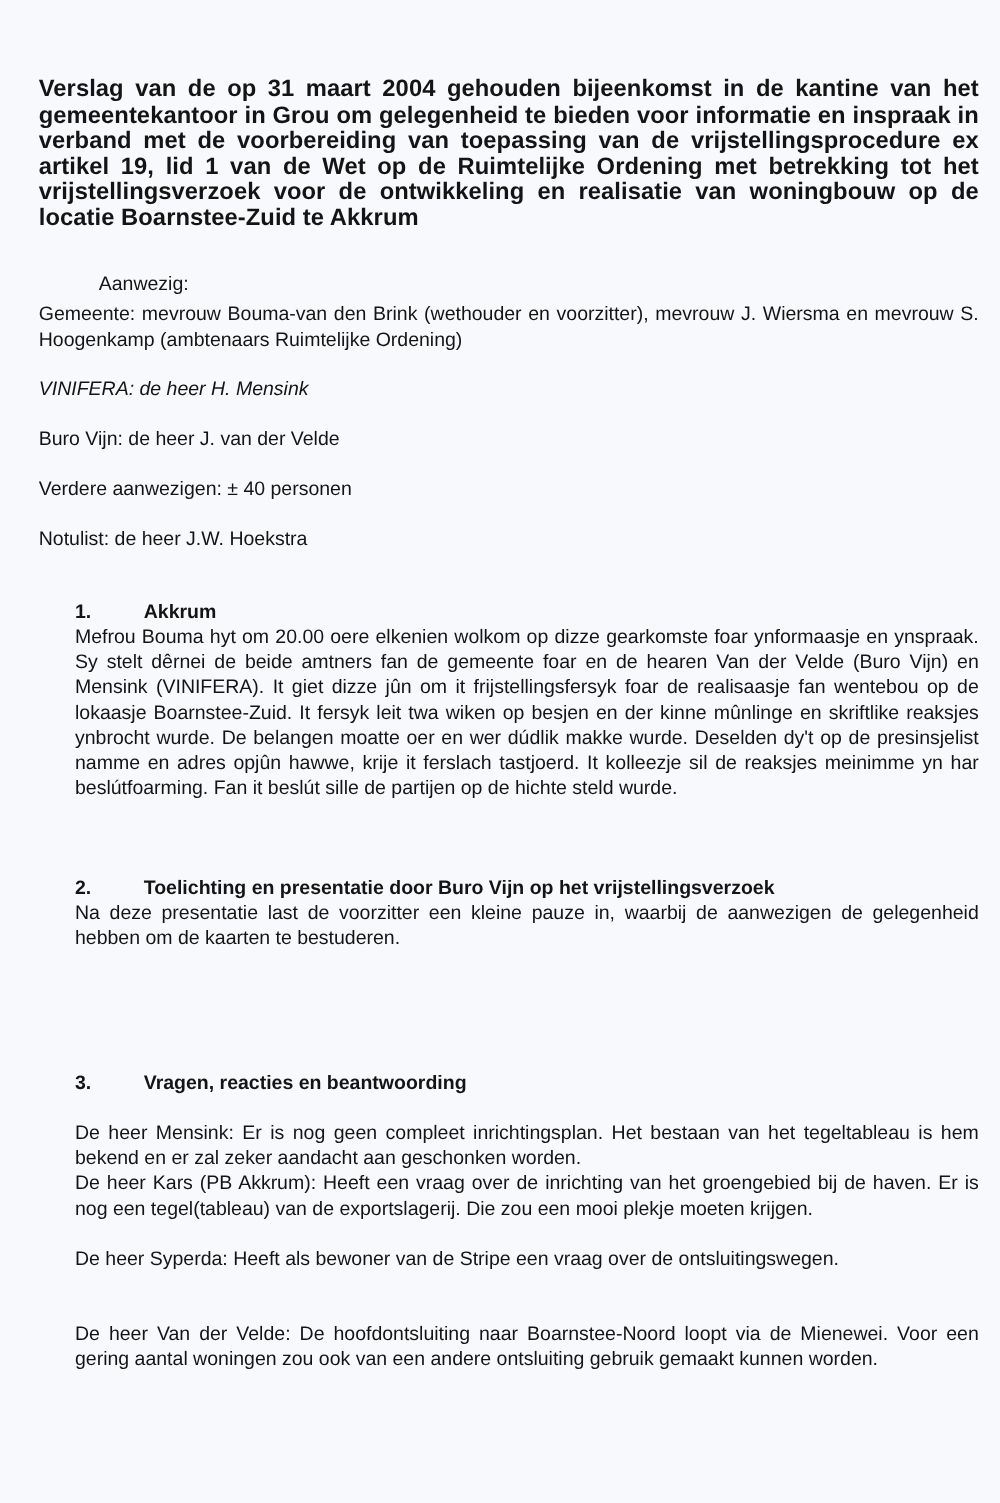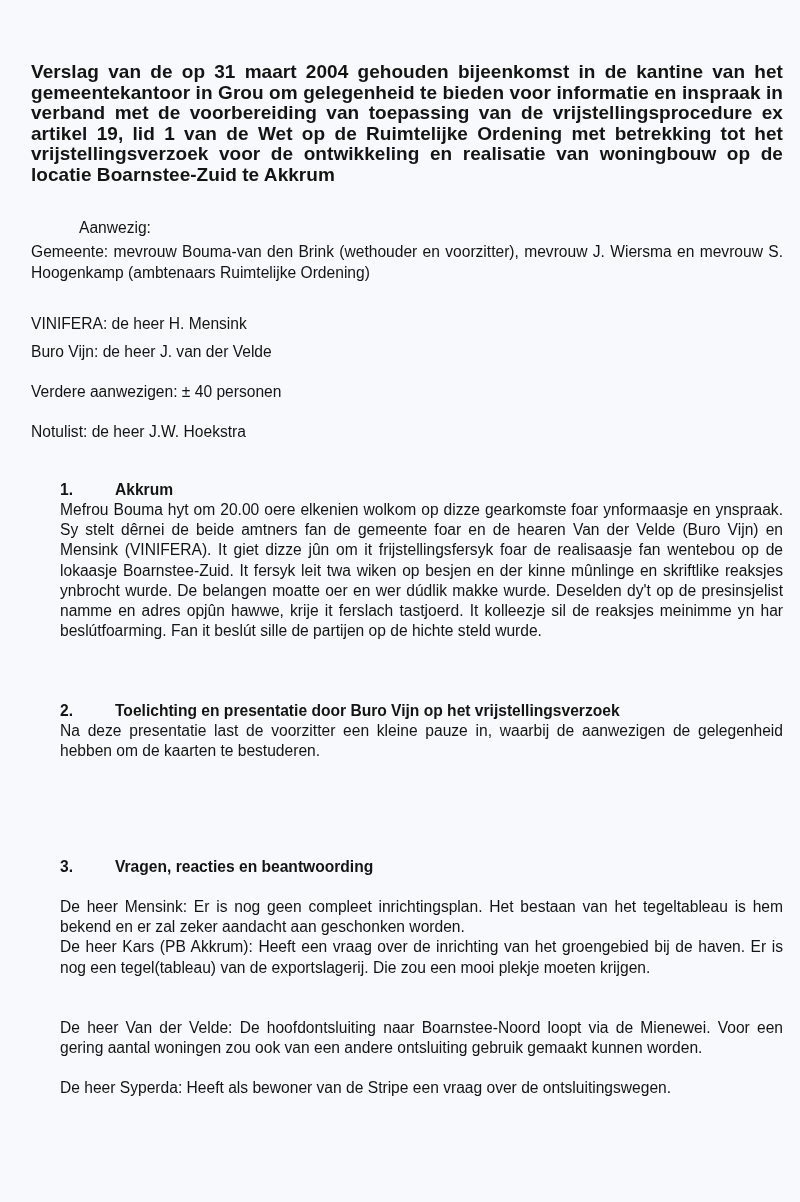--- a/index.html
+++ b/index.html
@@ -35,21 +35,21 @@
       letter-spacing: 0.05px;
     }
     .plain {
       position: absolute;
       left: 0;
       width: 752px;
       line-height: 20.5px;
     }
     .attendee-label { top: 218px; margin-left: 48px; }
     .attendee-gemeente { top: 242px; text-align: justify; text-align-last: left; }
-    .attendee-vinifera { top: 314px; }
+    .attendee-vinifera { top: 302px; font-style: italic; }
     .attendee-buro { top: 342px; }
     .attendee-verdere { top: 382px; }
     .attendee-notulist { top: 422px; }
 
     .section {
       position: absolute;
       left: 29px;
       width: 723px;
     }
     .section-heading {
@@ -107,17 +107,17 @@
     <p class="para para2">Na deze presentatie last de voorzitter een kleine pauze in, waarbij de aanwezigen de gelegenheid hebben om de kaarten te bestuderen.</p>
   </div>
 
   <div class="section sec3">
     <div class="section-heading">
       <span class="section-num">3.</span>
       <span>Vragen, reacties en beantwoording</span>
     </div>
     <p class="para p2">De heer Mensink: Er is nog geen compleet inrichtingsplan. Het bestaan van het tegeltableau is hem bekend en er zal zeker aandacht aan geschonken worden.</p>
     <p class="para">De heer Kars (PB Akkrum): Heeft een vraag over de inrichting van het groengebied bij de haven. Er is nog een tegel(tableau) van de exportslagerij. Die zou een mooi plekje moeten krijgen.</p>
+    <p class="para p3">De heer Syperda: Heeft als bewoner van de Stripe een vraag over de ontsluitingswegen.</p>
     <p class="para p4">De heer Van der Velde: De hoofdontsluiting naar Boarnstee-Noord loopt via de Mienewei. Voor een gering aantal woningen zou ook van een andere ontsluiting gebruik gemaakt kunnen worden.</p>
-    <p class="para p3">De heer Syperda: Heeft als bewoner van de Stripe een vraag over de ontsluitingswegen.</p>
   </div>
 
 </div>
 
 </body></html>

